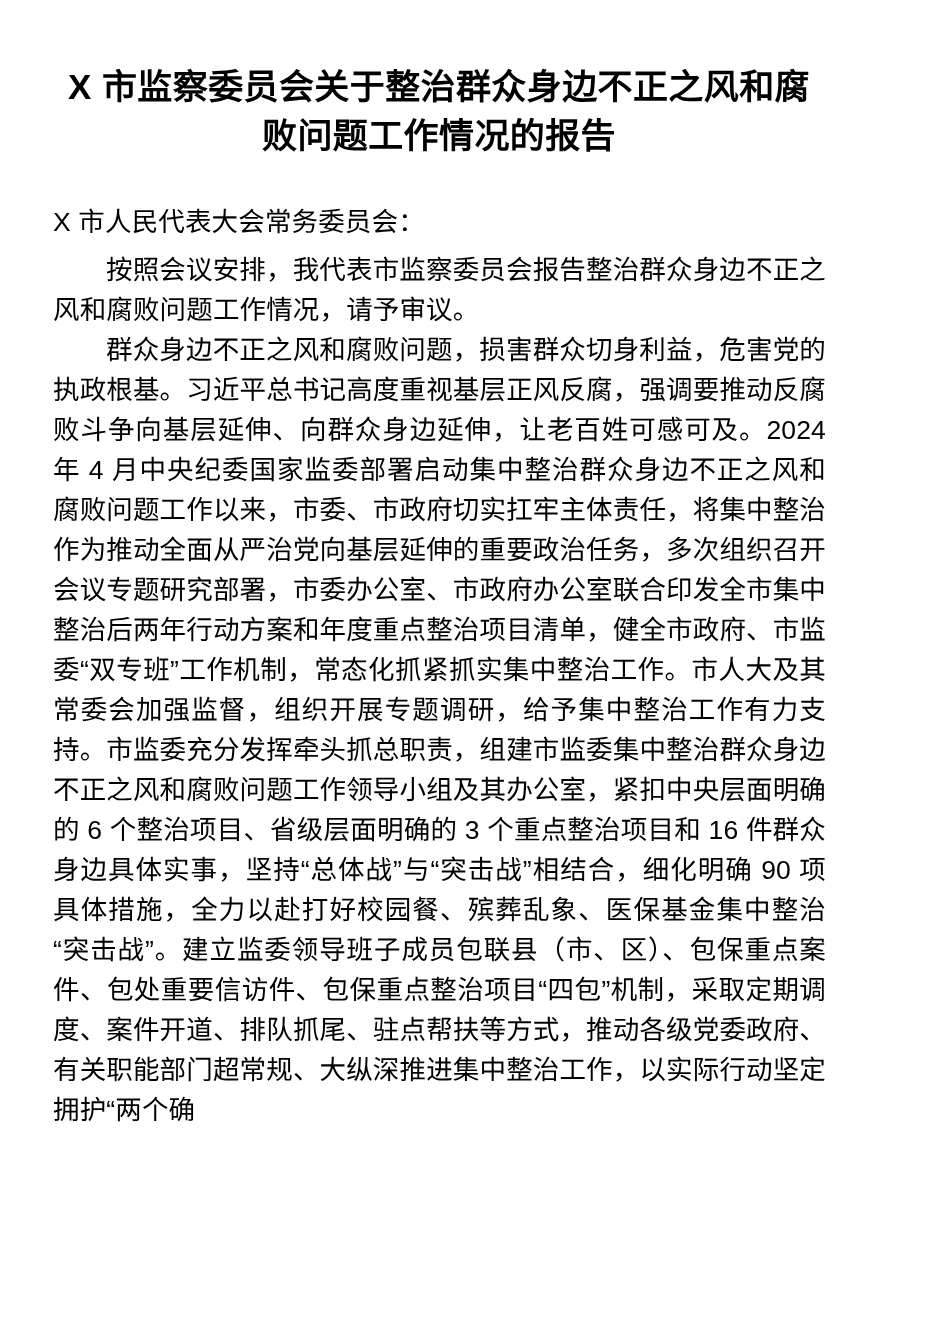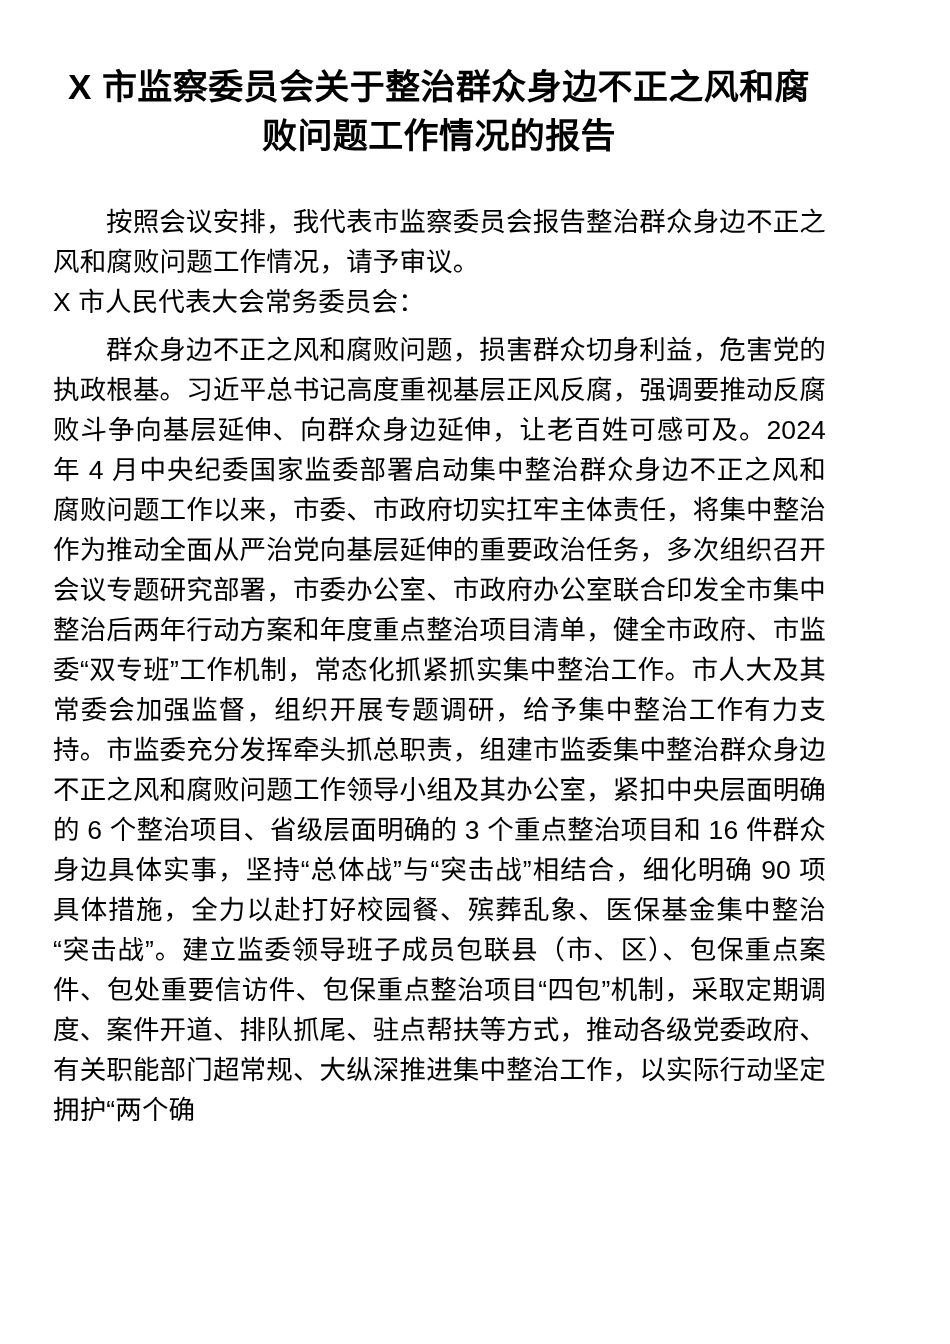--- a/index.html
+++ b/index.html
@@ -74,22 +74,22 @@
 </style>
 </head>
 <body>
 
 <div class="page">
 
   <h1 class="doc-title">X 市监察委员会关于整治群众身边不正之风和腐败问题工作情况的报告</h1>
 
   <div class="doc-body">
 
+    <p class="para addressee">X 市人民代表大会常务委员会：</p>
+
     <p class="para indent">按照会议安排，我代表市监察委员会报告整治群众身边不正之风和腐败问题工作情况，请予审议。</p>
-
-    <p class="para addressee">X 市人民代表大会常务委员会：</p>
 
 
     <p class="para indent">群众身边不正之风和腐败问题，损害群众切身利益，危害党的执政根基。习近平总书记高度重视基层正风反腐，强调要推动反腐败斗争向基层延伸、向群众身边延伸，让老百姓可感可及。2024 年 4 月中央纪委国家监委部署启动集中整治群众身边不正之风和腐败问题工作以来，市委、市政府切实扛牢主体责任，将集中整治作为推动全面从严治党向基层延伸的重要政治任务，多次组织召开会议专题研究部署，市委办公室、市政府办公室联合印发全市集中整治后两年行动方案和年度重点整治项目清单，健全市政府、市监委“双专班”工作机制，常态化抓紧抓实集中整治工作。市人大及其常委会加强监督，组织开展专题调研，给予集中整治工作有力支持。市监委充分发挥牵头抓总职责，组建市监委集中整治群众身边不正之风和腐败问题工作领导小组及其办公室，紧扣中央层面明确的 6 个整治项目、省级层面明确的 3 个重点整治项目和 16 件群众身边具体实事，坚持“总体战”与“突击战”相结合，细化明确 90 项具体措施，全力以赴打好校园餐、殡葬乱象、医保基金集中整治“突击战”。建立监委领导班子成员包联县（市、区）、包保重点案件、包处重要信访件、包保重点整治项目“四包”机制，采取定期调度、案件开道、排队抓尾、驻点帮扶等方式，推动各级党委政府、有关职能部门超常规、大纵深推进集中整治工作，以实际行动坚定拥护“两个确</p>
 
   </div>
 
 </div>
 
 </body></html>

